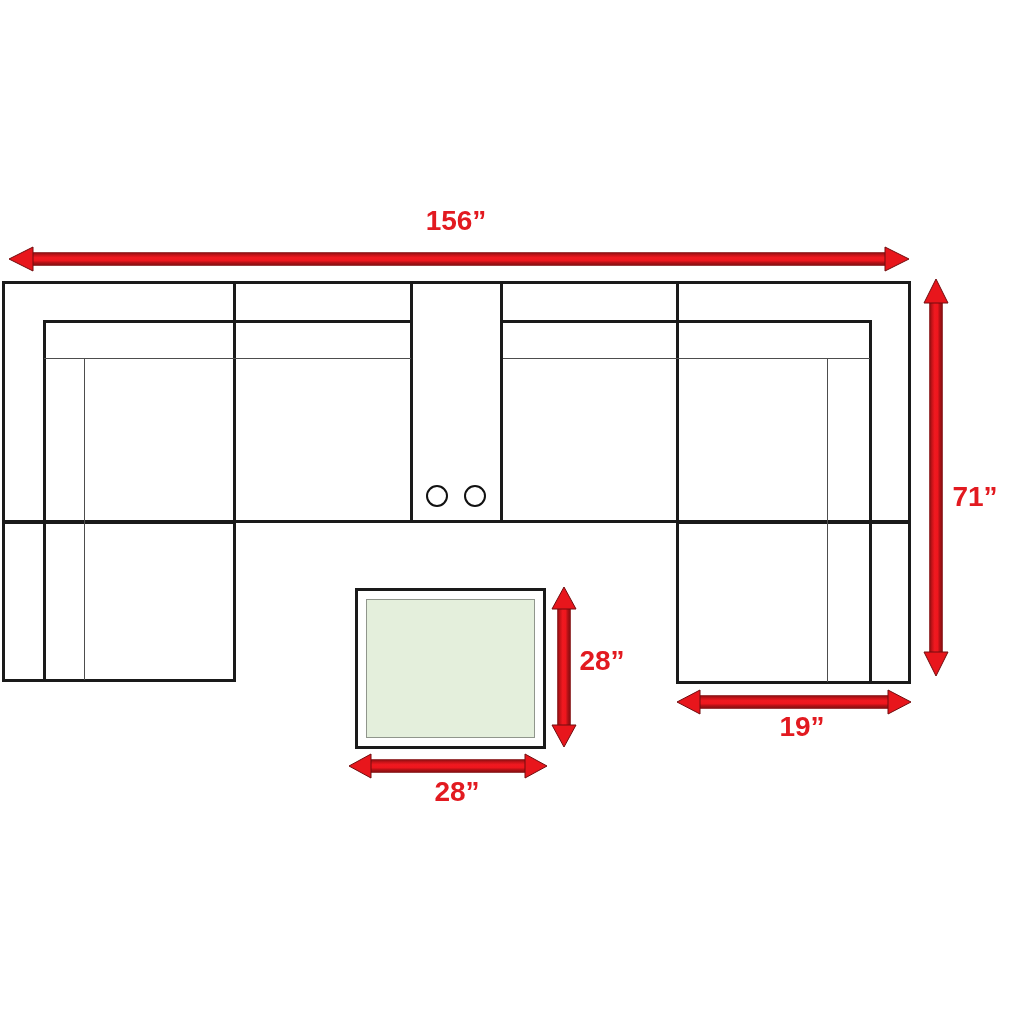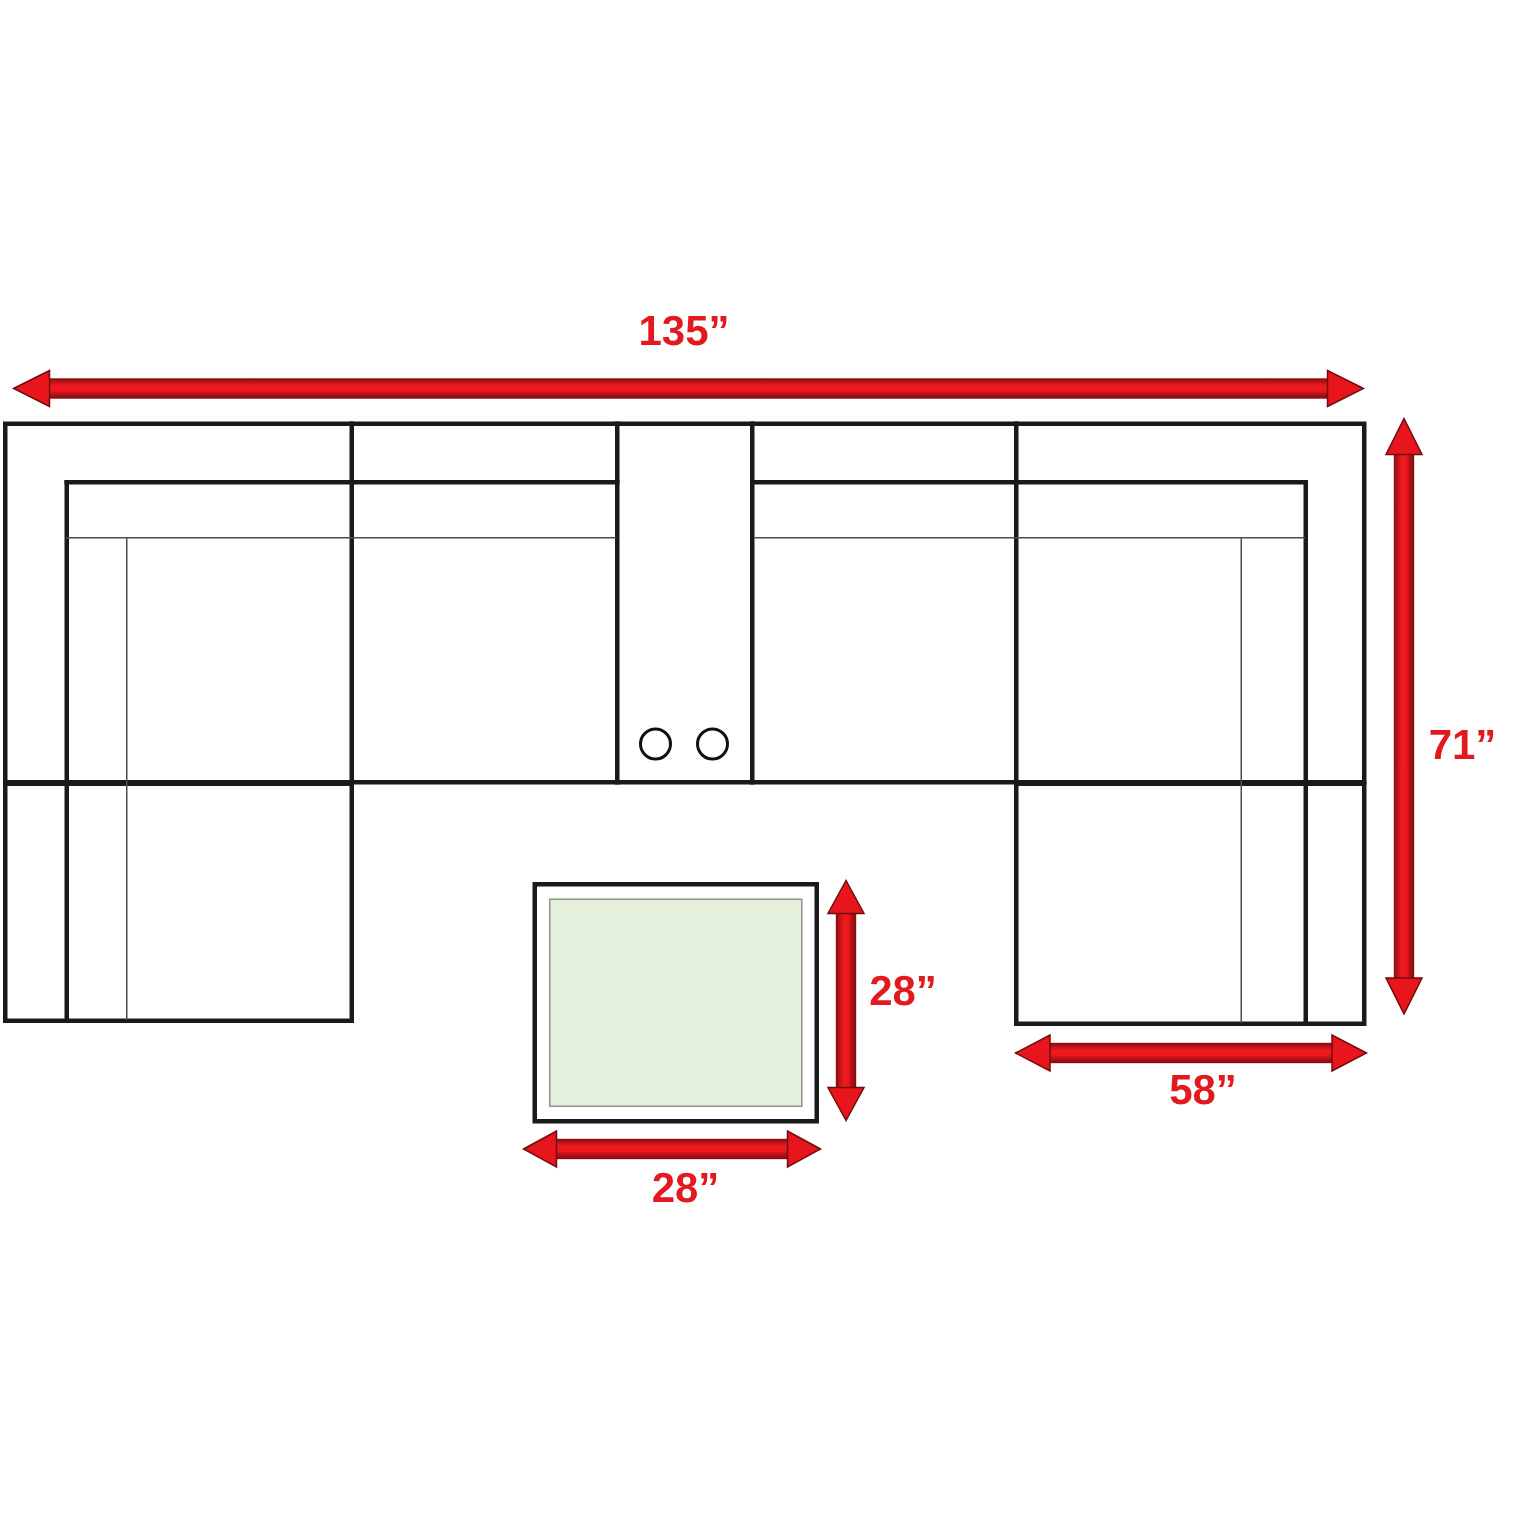--- a/index.html
+++ b/index.html
@@ -87,35 +87,35 @@
   <div class="cup" style="left:464px;top:485px;"></div>
 
   <div class="blk table-outer" style="left:355px;top:588px;width:191px;height:161px;"></div>
   <div class="blk table-inner" style="left:366px;top:599px;width:169px;height:139px;"></div>
 
   <svg class="arrow-svg" style="left:8px;top:244px;" width="902" height="30" viewBox="0 0 902 30">
     <rect x="20" y="8.2" width="862" height="13.6" fill="url(#gradH)"></rect>
     <polygon points="1,15 25,3 25,27" fill="#e8161c" stroke="#700c0e" stroke-width="1"></polygon>
     <polygon points="901,15 877,3 877,27" fill="#e8161c" stroke="#700c0e" stroke-width="1"></polygon>
   </svg>
-  <div class="dim-label" style="left:406px;top:207px;width:100px;">135”</div>
+  <div class="dim-label" style="left:406px;top:207px;width:100px;">156”</div>
 
   <svg class="arrow-svg" style="left:921px;top:278px;" width="30" height="399" viewBox="0 0 30 399">
     <rect x="8.2" y="20" width="13.6" height="359" fill="url(#gradV)"></rect>
     <polygon points="15,1 3,25 27,25" fill="#e8161c" stroke="#700c0e" stroke-width="1"></polygon>
     <polygon points="15,398 3,374 27,374" fill="#e8161c" stroke="#700c0e" stroke-width="1"></polygon>
   </svg>
   <div class="dim-label" style="left:945px;top:483px;width:60px;">71”</div>
 
   <svg class="arrow-svg" style="left:676px;top:687px;" width="236" height="30" viewBox="0 0 236 30">
     <rect x="19" y="8.2" width="198" height="13.6" fill="url(#gradH)"></rect>
     <polygon points="1,15 24,3 24,27" fill="#e8161c" stroke="#700c0e" stroke-width="1"></polygon>
     <polygon points="235,15 212,3 212,27" fill="#e8161c" stroke="#700c0e" stroke-width="1"></polygon>
   </svg>
-  <div class="dim-label" style="left:758px;top:713px;width:88px;">58”</div>
+  <div class="dim-label" style="left:758px;top:713px;width:88px;">19”</div>
 
   <svg class="arrow-svg" style="left:549px;top:586px;" width="30" height="162" viewBox="0 0 30 162">
     <rect x="8.2" y="18" width="13.6" height="126" fill="url(#gradV)"></rect>
     <polygon points="15,1 3,23 27,23" fill="#e8161c" stroke="#700c0e" stroke-width="1"></polygon>
     <polygon points="15,161 3,139 27,139" fill="#e8161c" stroke="#700c0e" stroke-width="1"></polygon>
   </svg>
   <div class="dim-label" style="left:574px;top:647px;width:56px;">28”</div>
 
   <svg class="arrow-svg" style="left:348px;top:751px;" width="200" height="30" viewBox="0 0 200 30">
     <rect x="18" y="8.2" width="164" height="13.6" fill="url(#gradH)"></rect>

